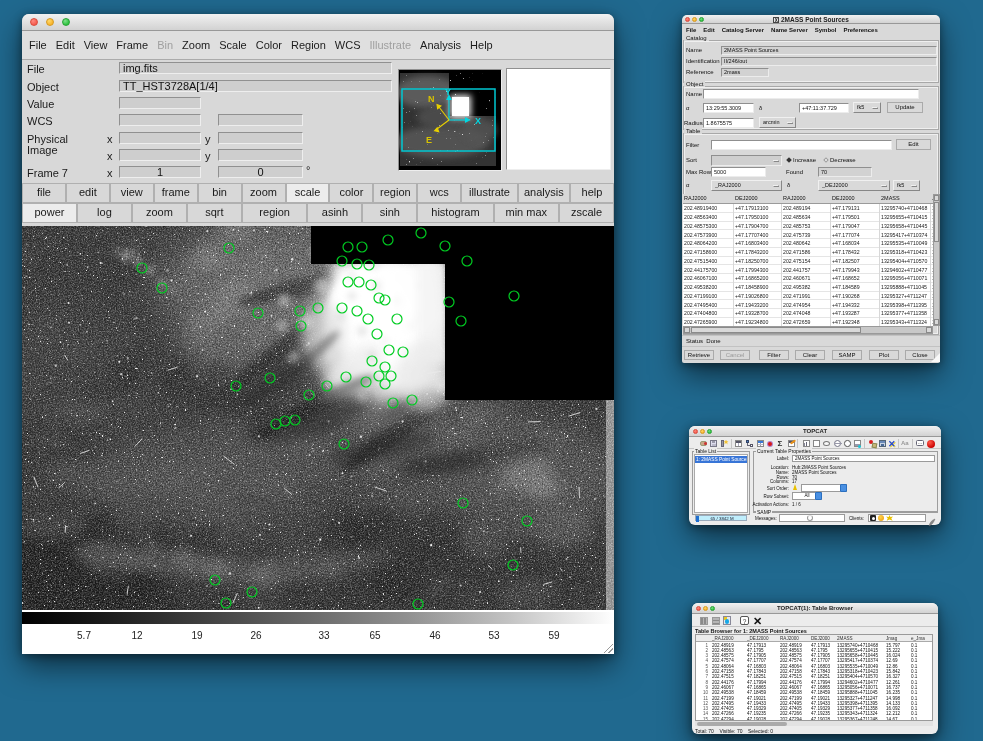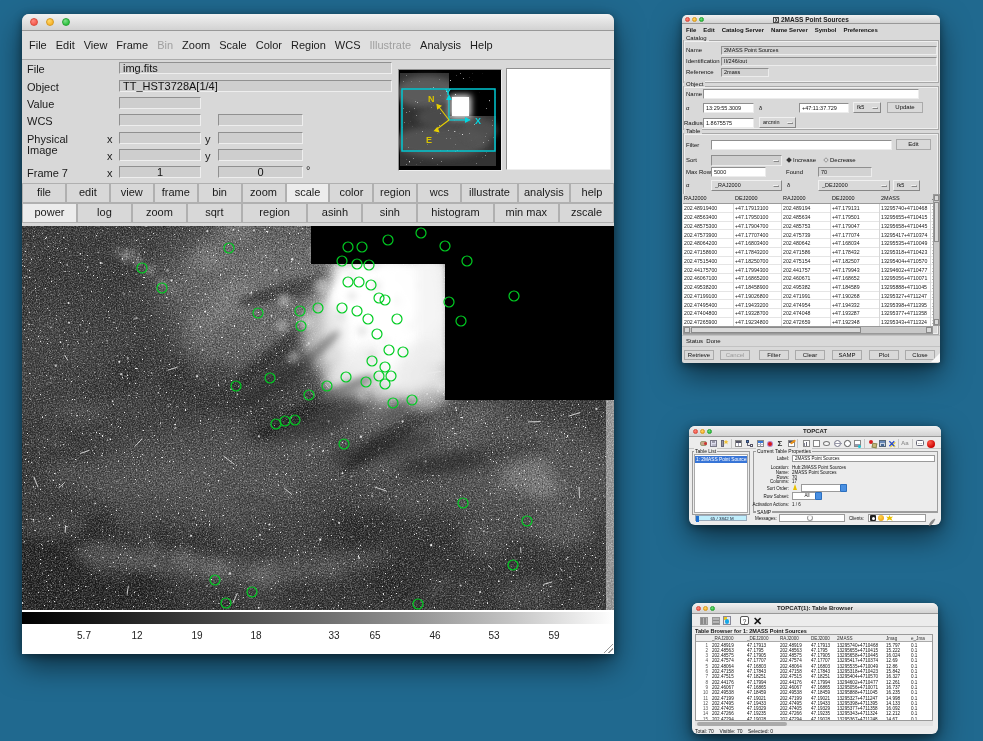--- a/index.html
+++ b/index.html
@@ -789,22 +789,22 @@
         <circle cx="375" cy="93" r="5" fill="none" stroke="#00cc22" stroke-width="1.2"></circle>
         <circle cx="427" cy="76" r="5" fill="none" stroke="#00cc22" stroke-width="1.2"></circle>
         <circle cx="439" cy="95" r="5" fill="none" stroke="#00cc22" stroke-width="1.2"></circle>
       </svg>
     </div>
   <div id="cbar">
     <div class="grad"></div>
     <span class="tick" style="left:56px;padding-left:12px;">5.7</span>
     <span class="tick" style="left:115px;">12</span>
     <span class="tick" style="left:175px;">19</span>
-    <span class="tick" style="left:234px;">18</span>
-    <span class="tick" style="left:312px;">33</span>
+    <span class="tick" style="left:234px;">26</span>
+    <span class="tick" style="left:302px;">33</span>
     <span class="tick" style="left:353px;">65</span>
     <span class="tick" style="left:413px;">46</span>
     <span class="tick" style="left:472px;">53</span>
     <span class="tick" style="left:532px;">59</span>
     <div class="grip"></div>
   </div>
 </div>
 
 <div class="win" id="cat">
   <div class="mactb" style="border-radius:5px 5px 0 0;">

